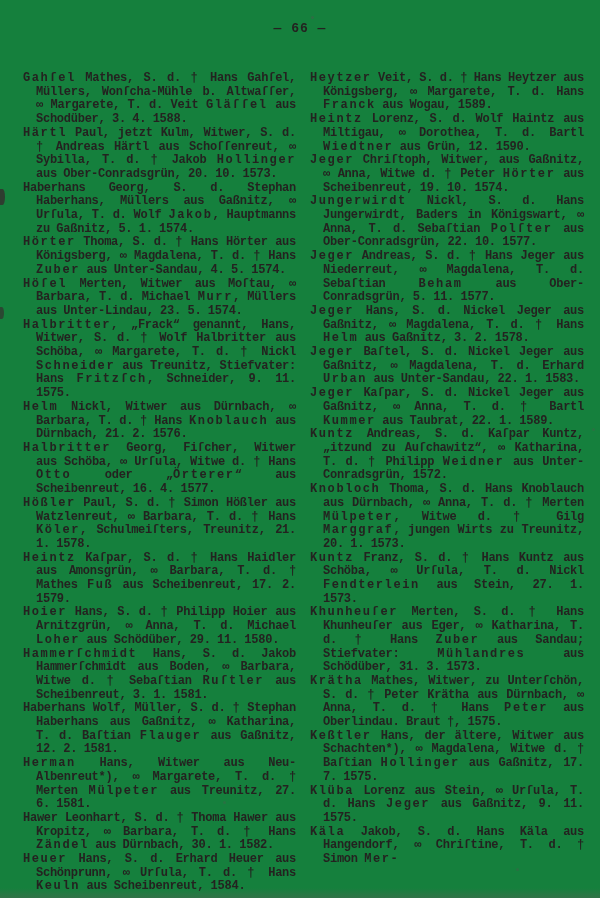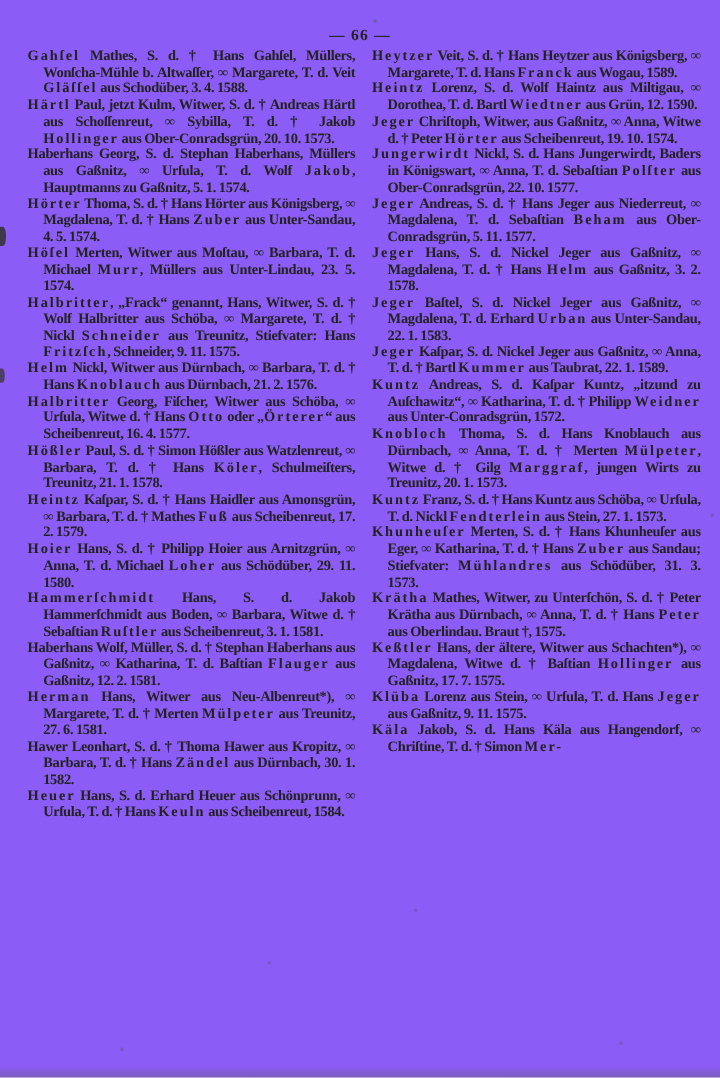--- a/index.html
+++ b/index.html
@@ -1,38 +1,38 @@
 <!DOCTYPE html>
 <html><head>
 <meta charset="utf-8">
 <style>
   html, body { margin: 0; padding: 0; background: #e8e8e6; }
   .sheet {
     position: relative;
     width: 600px;
     height: 898px;
     margin: 0 auto;
-    background: #8b5cf6;
+    background: #15803d;
     overflow: hidden;
     color: #242220;
-    font-family: Liberation Serif, serif;
+    font-family: Liberation Mono, monospace;
     font-weight: 700;
   }
   .page-header {
     position: absolute;
     top: 21px;
     left: 0;
     right: 0;
     text-align: center;
     font-size: 13px;
     letter-spacing: 1px;
   }
   .columns {
     position: absolute;
-    top: 40px;
+    top: 72px;
     left: 23px;
     width: 561px;
     display: flex;
     gap: 14px;
     align-items: flex-start;
   }
   .col {
     font-size: 12px;
     line-height: 13.7px;
     letter-spacing: -0.25px;

